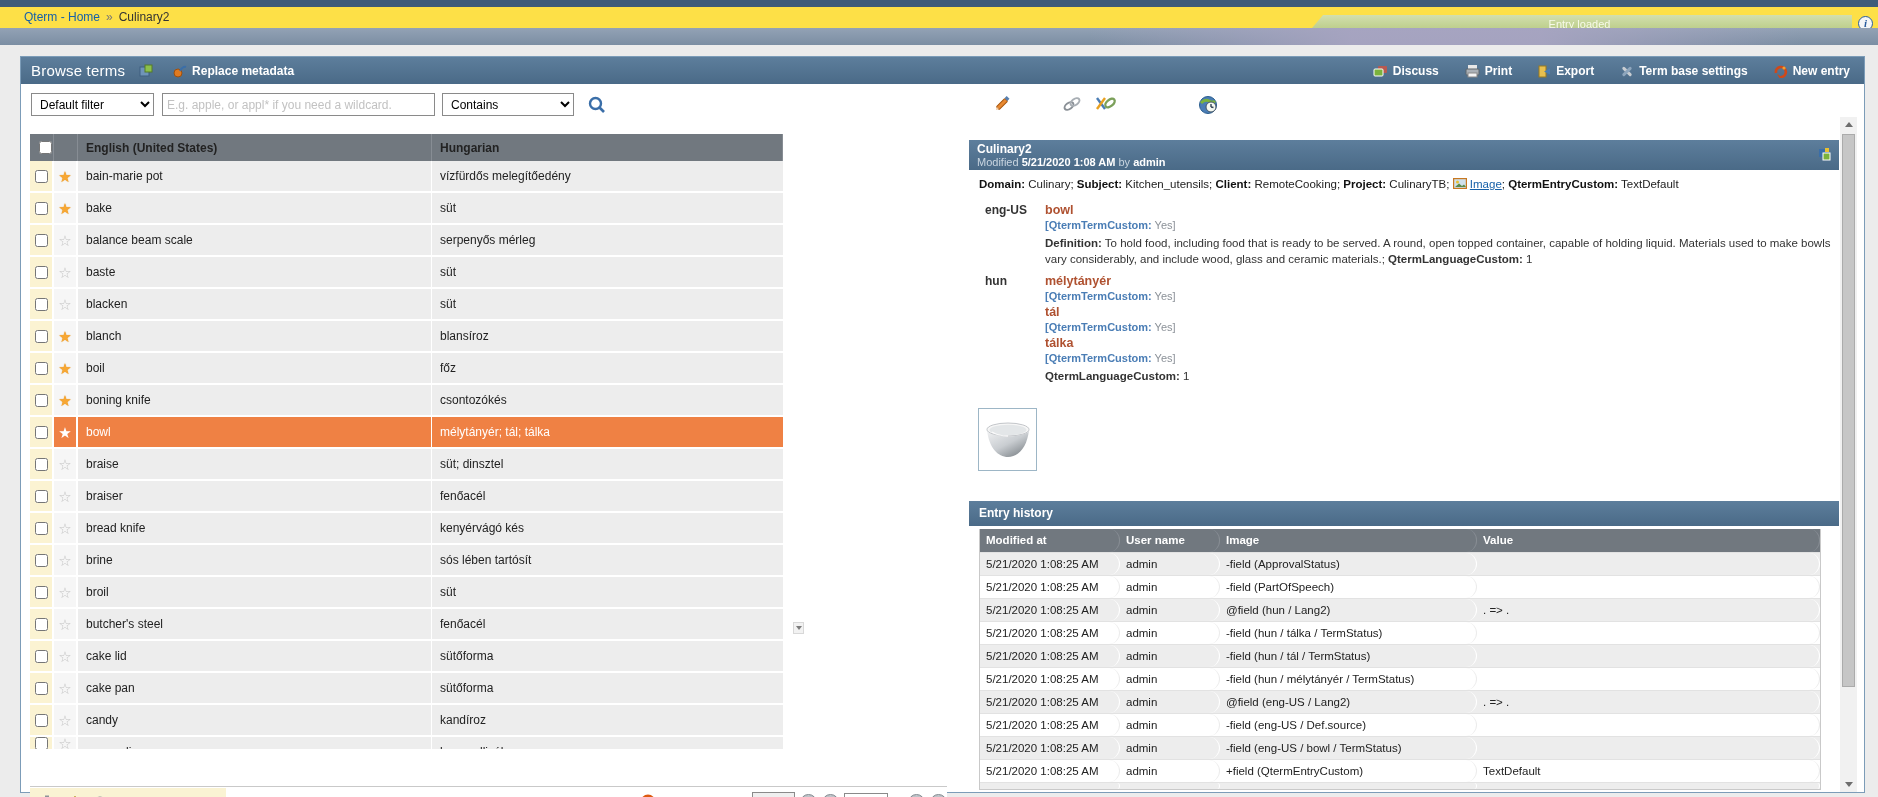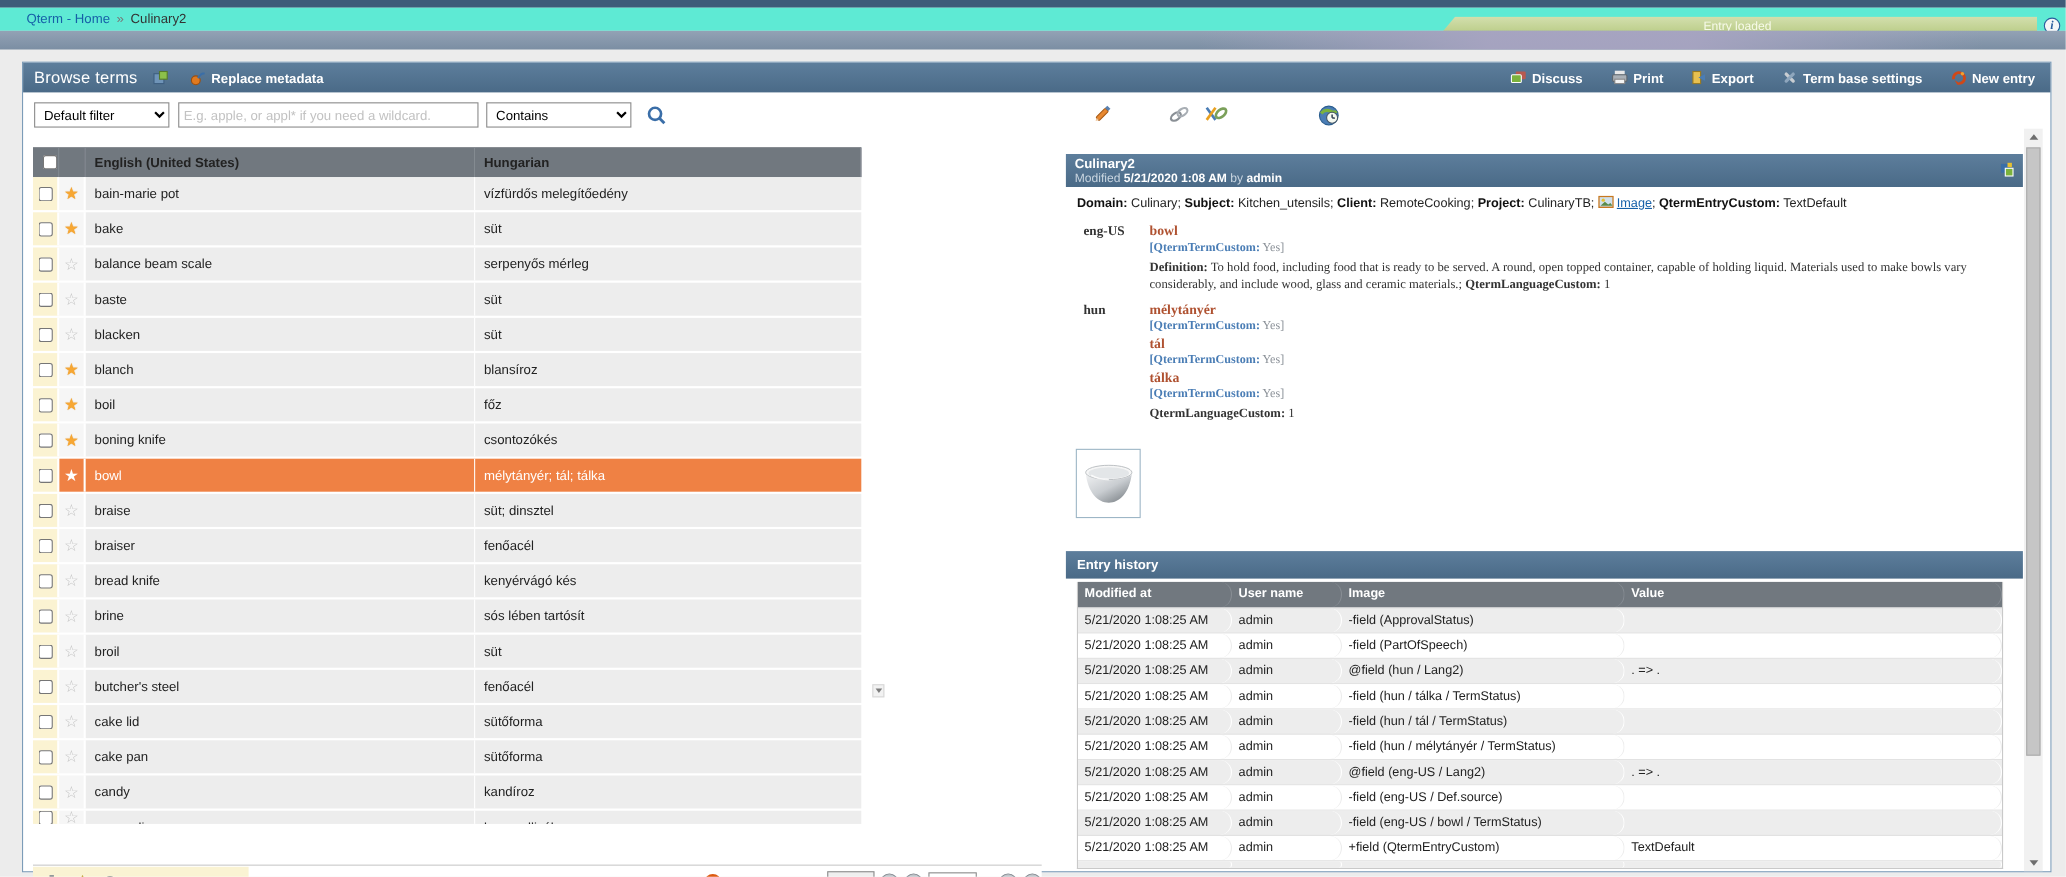--- a/index.html
+++ b/index.html
@@ -1,21 +1,21 @@
 <!DOCTYPE html>
 <html><head>
 <meta charset="utf-8">
 <style>
   * { box-sizing: border-box; margin: 0; padding: 0; }
   html,body { width:1878px; height:797px; overflow:hidden; }
   body { font-family:"Liberation Sans","DejaVu Sans",sans-serif; font-size:12px; color:#333; background:#ececec; position:relative; }
 
   
   .browser-strip { position:absolute; top:0; left:0; width:1878px; height:7px; background:#3e5c79; }
-  .crumb-bar { position:absolute; top:7px; left:0; width:1878px; height:21px; background:#5eead4; }
+  .crumb-bar { position:absolute; top:7px; left:0; width:1878px; height:21px; background:#fde047; }
   .crumb { position:absolute; left:24px; top:0; line-height:21px; font-size:12px; }
   .crumb a { color:#1660a8; text-decoration:none; cursor:pointer; }
   .crumb .sep { color:#777; margin:0 6px; }
   .crumb .cur { color:#333; }
   .status-bar { position:absolute; right:26px; top:8px; width:545px; height:19px;
     background:linear-gradient(180deg,#d3dfae,#b4c87e); color:#f7fae9; font-size:11px;
     text-align:center; line-height:19px; clip-path:polygon(16px 0,100% 0,100% 100%,0 100%); }
   .info-btn { position:absolute; right:5px; top:9px; width:15px; height:15px; border-radius:50%;
     background:#f4f6f8; border:1px solid #2a5d9e; color:#2a5d9e; font:italic bold 11px "Liberation Serif",serif;
     text-align:center; line-height:13px; cursor:pointer; }
@@ -24,21 +24,21 @@
       linear-gradient(90deg, rgba(167,164,193,0) 58%, rgba(167,164,193,.95) 72%, rgba(167,164,193,.95) 82%, rgba(167,164,193,0) 96%),
       linear-gradient(180deg,#93a2b5,#7b8ea3); }
 
   
   .panel { position:absolute; left:20px; top:56px; width:1845px; height:737px; background:#fff;
     border:1px solid #7c9cb8; }
   .panel-header { position:absolute; left:0; top:0; width:100%; height:27px;
     background:linear-gradient(180deg,#5d7e9c,#4a6a87); color:#fff; display:flex; align-items:center; }
   .ph-title { font-size:15px; margin-left:10px; letter-spacing:.2px; }
   .ph-ic { margin-left:14px; display:inline-flex; }
-  .ph-btn { display:inline-flex; align-items:flex-start; gap:5px; font-weight:bold; font-size:12px; color:#fff; cursor:pointer; }
+  .ph-btn { display:inline-flex; align-items:flex-end; gap:5px; font-weight:bold; font-size:12px; color:#fff; cursor:pointer; }
   .ph-left-btn { margin-left:20px; }
   .ph-right { margin-left:auto; display:flex; align-items:center; gap:26px; padding-right:14px;padding-left:28px; }
 
   
   .filter-row { position:absolute; left:10px; top:36px; height:24px; width:1820px; }
   .filter-row select, .filter-row input[type=text] { height:23px; border:1px solid #8a8a8a; background:#fff; font-size:12px; font-family:inherit; padding:0 4px; }
   .sel-filter { position:absolute; left:0; top:0; width:123px; }
   .inp-search { position:absolute; left:131px; top:0; width:273px; }
   .inp-search::placeholder { color:#c2c2c2; }
   .sel-match { position:absolute; left:411px; top:0; width:132px; }
@@ -82,21 +82,21 @@
   .entry-head { position:absolute; left:0; top:0; width:870px; height:30px;
     background:linear-gradient(180deg,#5d7e9c,#4a6a87); color:#fff; padding:2px 8px; }
   .entry-head .l1 { font-weight:bold; font-size:12px; line-height:14px; }
   .entry-head .l2 { font-size:11px; line-height:12px; color:#c9d5e0; }
   .entry-head .l2 b { color:#fff; }
   .eh-ic { position:absolute; right:8px; top:7px; }
   .meta-line { position:absolute; left:10px; top:38px; width:850px; font-size:11.5px; color:#222; }
   .meta-line b { color:#111; }
   .meta-line a { color:#1660a8; }
   .langs { position:absolute; left:0; top:62px; width:870px; }
-  .lang-block { display:flex; margin-bottom:6px;font-family:Liberation Serif, serif; }
+  .lang-block { display:flex; margin-bottom:6px; }
   .lang-code { width:76px; flex:none; padding-left:16px; font-weight:bold; font-size:12px; padding-top:1px; }
   .lang-terms { flex:1; padding-right:10px; }
   .term-line { color:#af5130; font-weight:bold; font-size:12.5px; line-height:16px; }
   .custom-line { font-size:11px; line-height:15px; }
   .custom-line .cl { color:#4a7db5; font-weight:bold; }
   .custom-line .cv { color:#8b9198; }
   .def-line { font-size:11.5px; line-height:16px; margin-top:2px; width:790px; }
   .langcustom { font-size:11.5px; line-height:16px; margin-top:2px; }
   .img-box { position:absolute; left:9px; top:268px; width:59px; height:63px; border:1px solid #9db6c6; background:#fff; display:flex; align-items:center; justify-content:center; }
 

